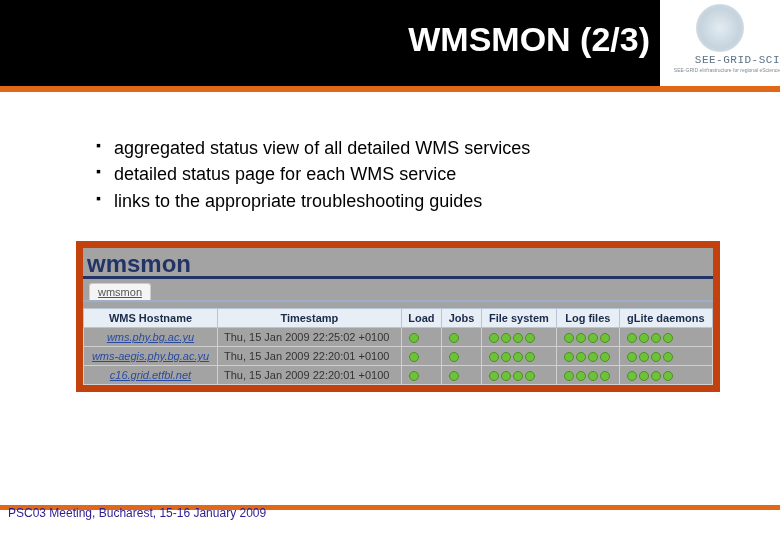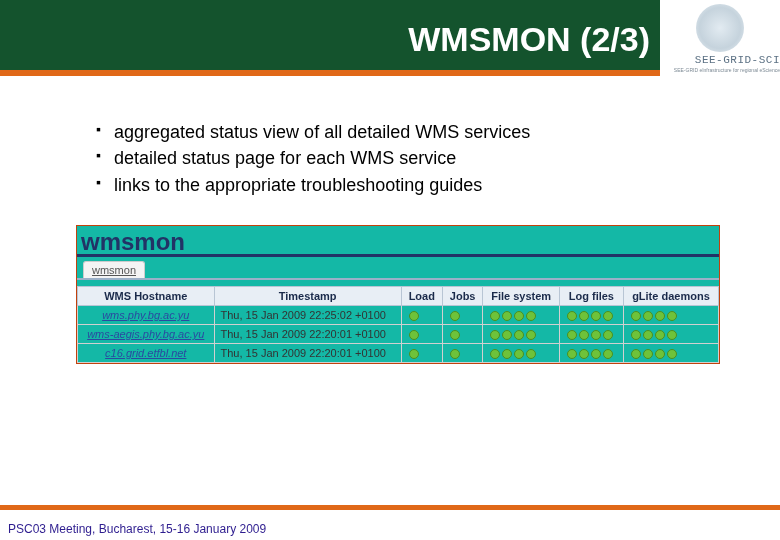--- a/index.html
+++ b/index.html
@@ -11,22 +11,22 @@
     background: #fff;
     overflow: hidden;
   }
   .slide {
     width: 780px;
     height: 540px;
     position: relative;
     box-sizing: border-box;
   }
   .header {
-    background: #14532d;
-    height: 70px;
+    background: #000000;
+    height: 86px;
     position: relative;
   }
   .title {
     position: absolute;
     right: 130px;
     top: 20px;
     color: #fff;
     font-size: 34px;
     font-weight: bold;
   }
@@ -98,22 +98,22 @@
   .sub-bullet::before {
     content: "▪";
     position: absolute;
     left: 0;
     top: 0;
     color: #000;
     font-size: 14px;
   }
   .screenshot {
     margin: 28px 20px 0 20px;
-    border: 1px solid #c2410c;
-    background: #14b8a6;
+    border: 7px solid #c2410c;
+    background: #a3a3a3;
     font-family: Arial, sans-serif;
   }
   .ss-logo {
     font-size: 24px;
     font-weight: bold;
     color: #223366;
     border-bottom: 3px solid #223366;
     padding: 4px 4px 0 4px;
     line-height: 1;
   }
@@ -175,21 +175,21 @@
     position: absolute;
     left: 0;
     bottom: 30px;
     width: 780px;
     height: 5px;
     background: #e06818;
   }
   .footer-text {
     position: absolute;
     left: 8px;
-    bottom: 4px;
+    bottom: 20px;
     font-size: 12px;
     color: #2e1d8f;
     margin-top: 44px;
   }
 </style>
 </head>
 <body>
 
 <div class="slide">
 

